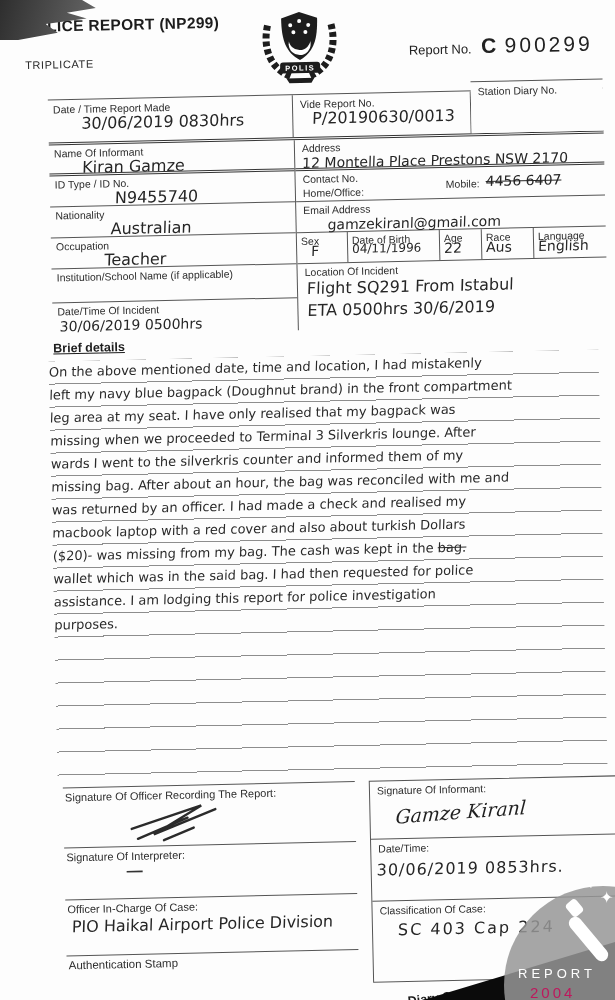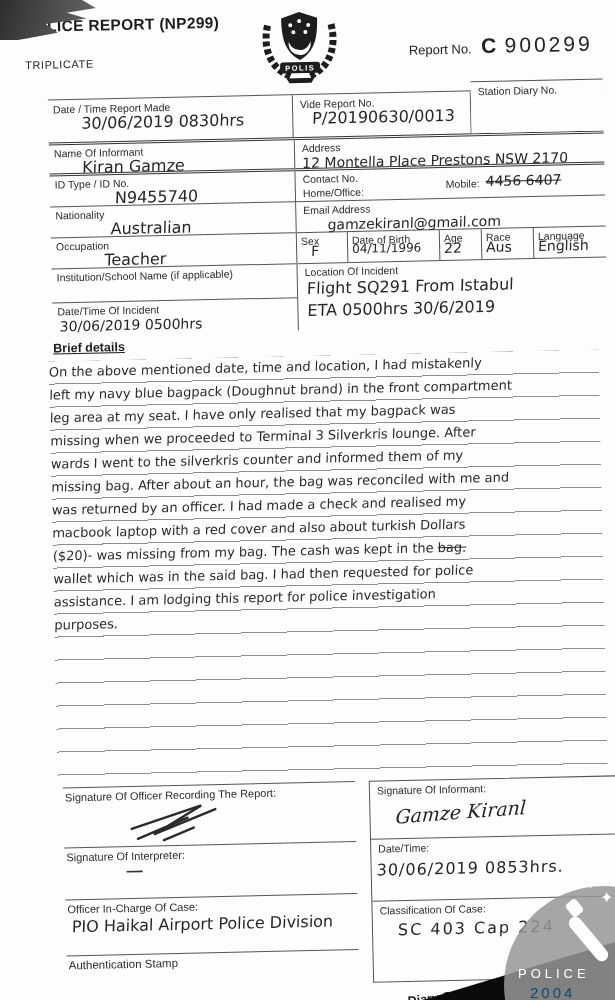--- a/index.html
+++ b/index.html
@@ -78,21 +78,21 @@
   
   .torn{position:absolute;left:0;top:0;width:152px;height:40px;z-index:7;
         background:linear-gradient(105deg,#2e2e2e,#6d6d6d 70%,#8a8a8a);
         clip-path:polygon(0 0,54% 0,63% 20%,44% 32%,57% 46%,30% 60%,38% 82%,12% 100%,0 100%);}
   .corner-br{position:absolute;right:0;bottom:0;width:192px;height:58px;background:#0b0b0b;z-index:5;
              clip-path:polygon(100% 0,100% 100%,0 100%);}
   .wm{position:absolute;left:504px;top:886px;width:198px;height:198px;border-radius:50%;
       background:rgba(150,150,150,.85);z-index:6;}
   .wm-big{position:absolute;left:12px;top:40px;font-size:34px;font-weight:bold;color:#fff;letter-spacing:1px;}
   .wm-mid{position:absolute;left:14px;top:80px;font-size:13px;color:#fff;letter-spacing:4px;}
-  .wm-yr{position:absolute;left:26px;top:98px;font-size:15px;color:#0c4a6e;letter-spacing:3px;}
+  .wm-yr{position:absolute;left:26px;top:98px;font-size:15px;color:#be185d;letter-spacing:3px;}
   .wand{position:absolute;left:78px;top:26px;width:13px;height:54px;background:#fff;border-radius:7px;transform:rotate(-40deg);}
   .wand-tip{position:absolute;left:64px;top:14px;width:13px;height:16px;background:#fff;border-radius:4px;transform:rotate(-40deg);}
   .sp{position:absolute;color:#fff;}
   .sp1{left:96px;top:2px;font-size:16px;}
   .sp3{left:84px;top:-6px;font-size:10px;}
 </style>
 </head>
 <body>
 
 <div class="page">
@@ -269,21 +269,21 @@
 
     <div class="foot">
 
       <span class="diary">Diary Continuation of re</span>
     </div>
   </div>
 
   <div class="torn"></div>
   <div class="corner-br"></div>
   <div class="wm">
-    <span class="wm-mid">POLICE</span>
+    <span class="wm-mid">REPORT</span>
     <span class="wm-yr">2004</span>
     <span class="wand"></span>
     <span class="wand-tip"></span>
     <span class="sp sp1">✦</span>
 
     <span class="sp sp3">+</span>
 
   </div>
 </div>
 

